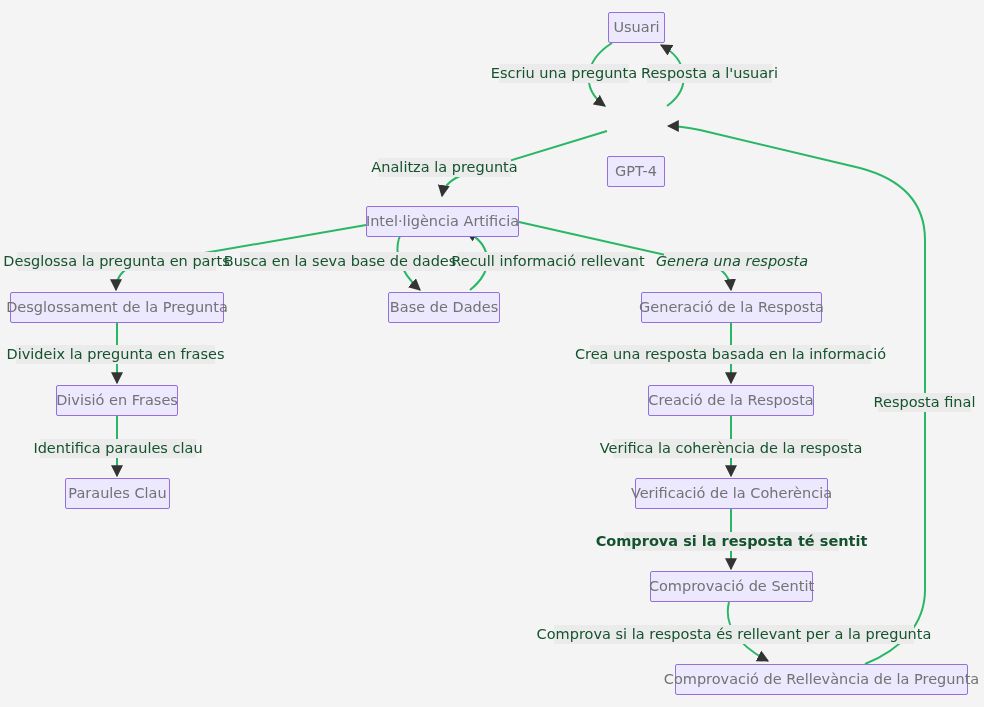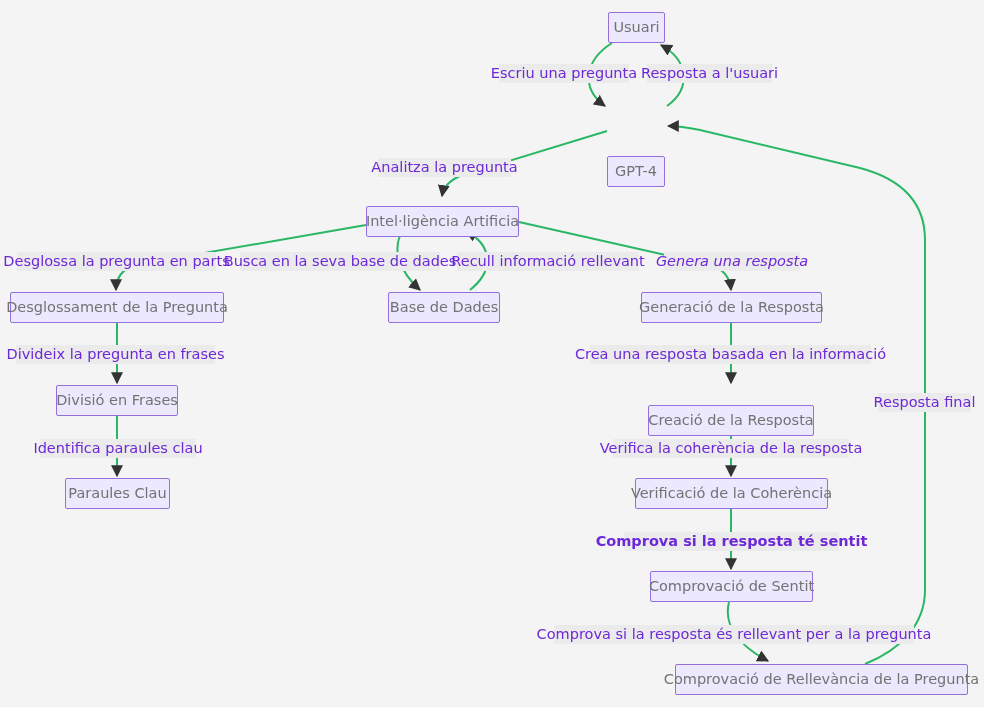--- a/index.html
+++ b/index.html
@@ -43,21 +43,21 @@
     font-size: 14.5px;
     line-height: 1;
     white-space: nowrap;
     padding: 0 10px;
     height: 31px;
   }
   .edge-label {
     position: absolute;
     box-sizing: border-box;
     background: #EBEBEB;
-    color: #6d28d9;
+    color: #14532d;
     font-size: 14.5px;
     line-height: 1;
     white-space: nowrap;
     padding: 2px 2px;
     height: 19px;
     display: flex;
     align-items: center;
     justify-content: center;
   }
 </style>
@@ -118,21 +118,21 @@
   </div>
   <div class="node" style="left:388px; top:292px; width:112px;">
     <span>Base de Dades</span>
   </div>
   <div class="node" style="left:641px; top:292px; width:181px;">
     <span>Generació de la Resposta</span>
   </div>
   <div class="node" style="left:56px; top:385px; width:122px;">
     <span>Divisió en Frases</span>
   </div>
-  <div class="node" style="left:648px; top:385px; width:166px;margin-top:20px;">
+  <div class="node" style="left:648px; top:385px; width:166px;">
     <span>Creació de la Resposta</span>
   </div>
   <div class="node" style="left:65px; top:478px; width:105px;">
     <span>Paraules Clau</span>
   </div>
   <div class="node" style="left:635px; top:478px; width:193px;">
     <span>Verificació de la Coherència</span>
   </div>
   <div class="node" style="left:650px; top:571px; width:163px;">
     <span>Comprovació de Sentit</span>

